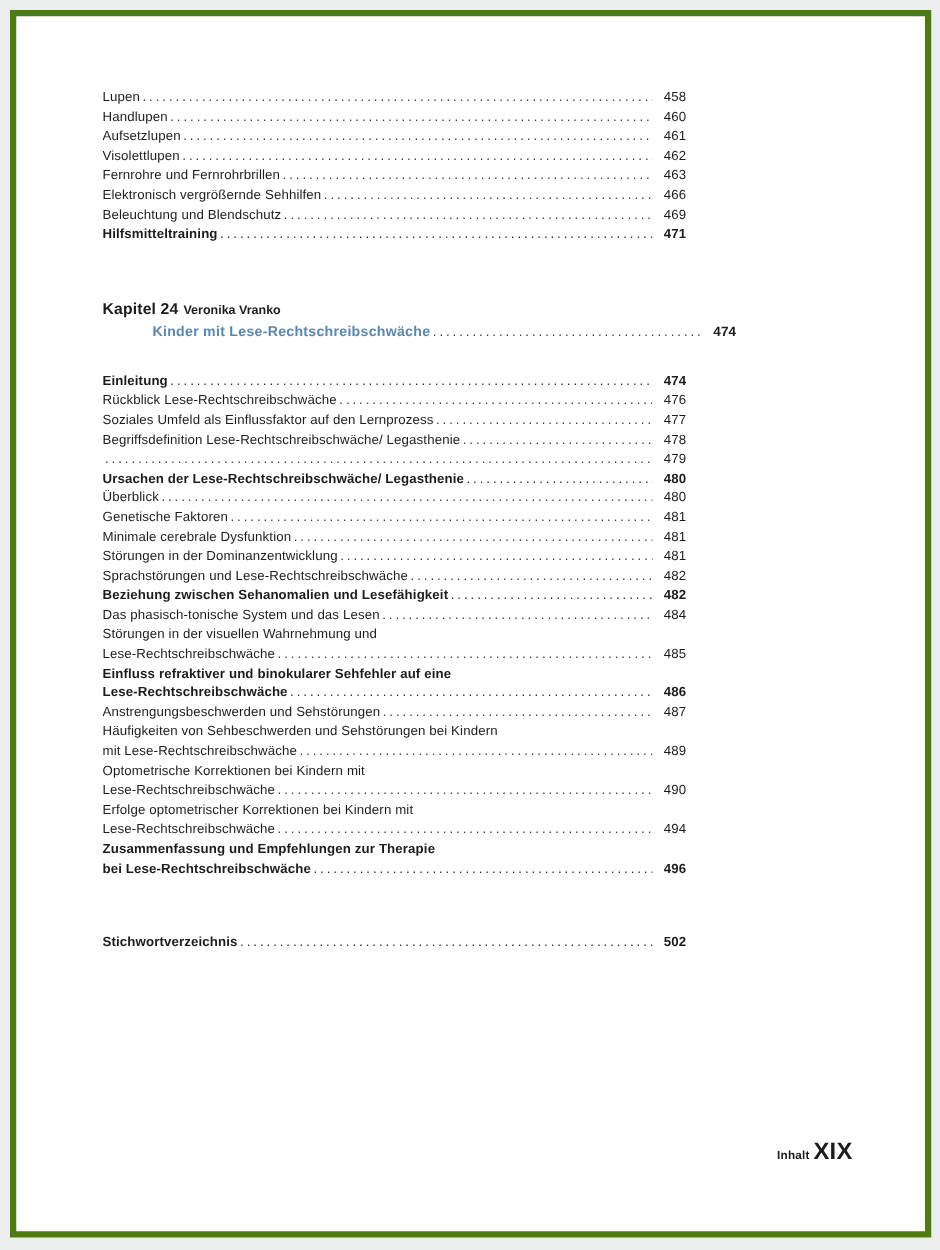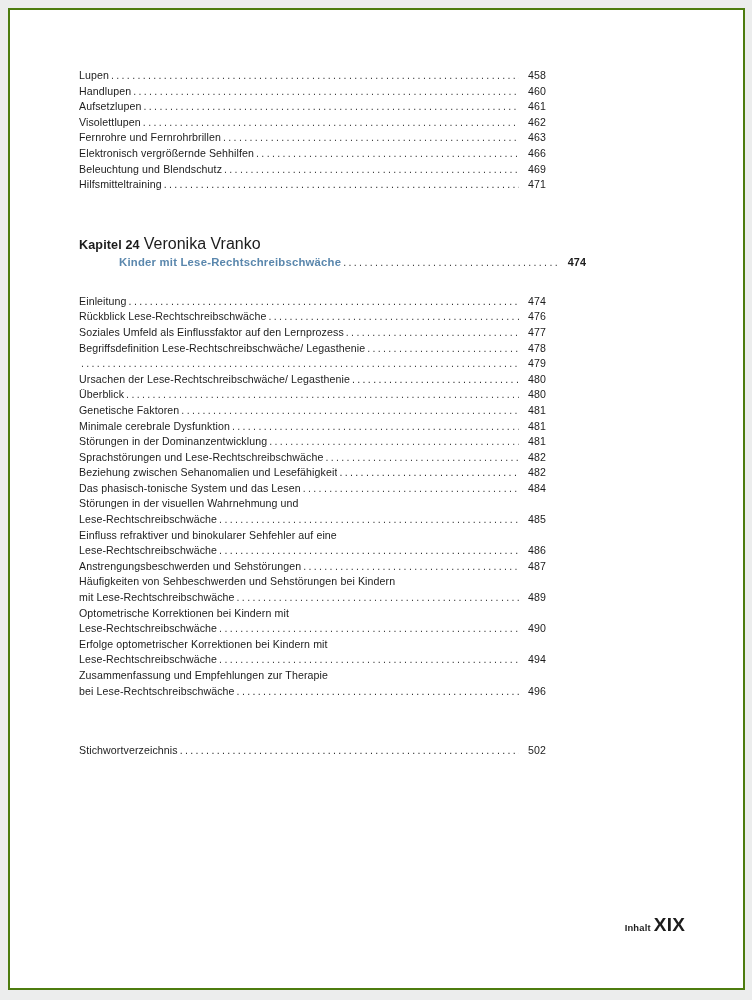--- a/index.html
+++ b/index.html
@@ -13,21 +13,21 @@
     font-family: "Liberation Sans", sans-serif;
     -webkit-font-smoothing: antialiased;
   }
   .page {
     position: absolute;
     left: 8px;
     top: 8px;
     width: 737px;
     height: 982px;
     background: #ffffff;
-    border: 2px solid #4d7c0f;
+    border: 5px solid #4d7c0f;
     box-sizing: border-box;
     overflow: hidden;
   }
   .content {
     position: absolute;
     left: 69px;
     top: 58px;
     width: 467px;
   }
 
@@ -65,21 +65,21 @@
   }
   .toc-entry .page-no {
     flex: 0 0 auto;
     width: 26px;
     text-align: right;
     font-variant-numeric: tabular-nums;
   }
 
   .toc-entry.bold .label,
   .toc-entry.bold .page-no {
-    font-weight: normal;
+    font-weight: bold;
   }
   .toc-entry.bold .leader::after {
     color: #2a2a2a;
   }
 
   
   .toc-entry.no-leader .leader::after { content: ""; }
   .toc-entry.no-leader .page-no { visibility: hidden; }
 
   
@@ -89,22 +89,22 @@
     line-height: 16px;
     color: #1c1c1c;
     margin-bottom: 1px;
   }
   .chapter-kicker .kap {
     font-weight: bold;
     font-size: 12.6px;
     letter-spacing: 0.01em;
   }
   .chapter-kicker .author {
-    font-weight: normal;
-    font-size: 16px;
+    font-weight: bold;
+    font-size: 10px;
     margin-left: 4px;
   }
   .toc-entry.chapter-title .label,
   .toc-entry.chapter-title .page-no { font-weight: bold; }
   .toc-entry.chapter-title .label { color: #5a87ad; font-size: 11.3px; letter-spacing: 0.02em; }
   .toc-entry.chapter-title { font-size: 11.3px; line-height: 17px; padding-left: 40px; }
   .toc-entry.chapter-title .leader { height: 17px; }
   .toc-entry.chapter-title .leader::after { color: #3a3a3a; line-height: 17px; font-size: 10.6px; }
   .toc-entry.chapter-title .page-no { color: #1c1c1c; font-size: 10.8px; }
 

